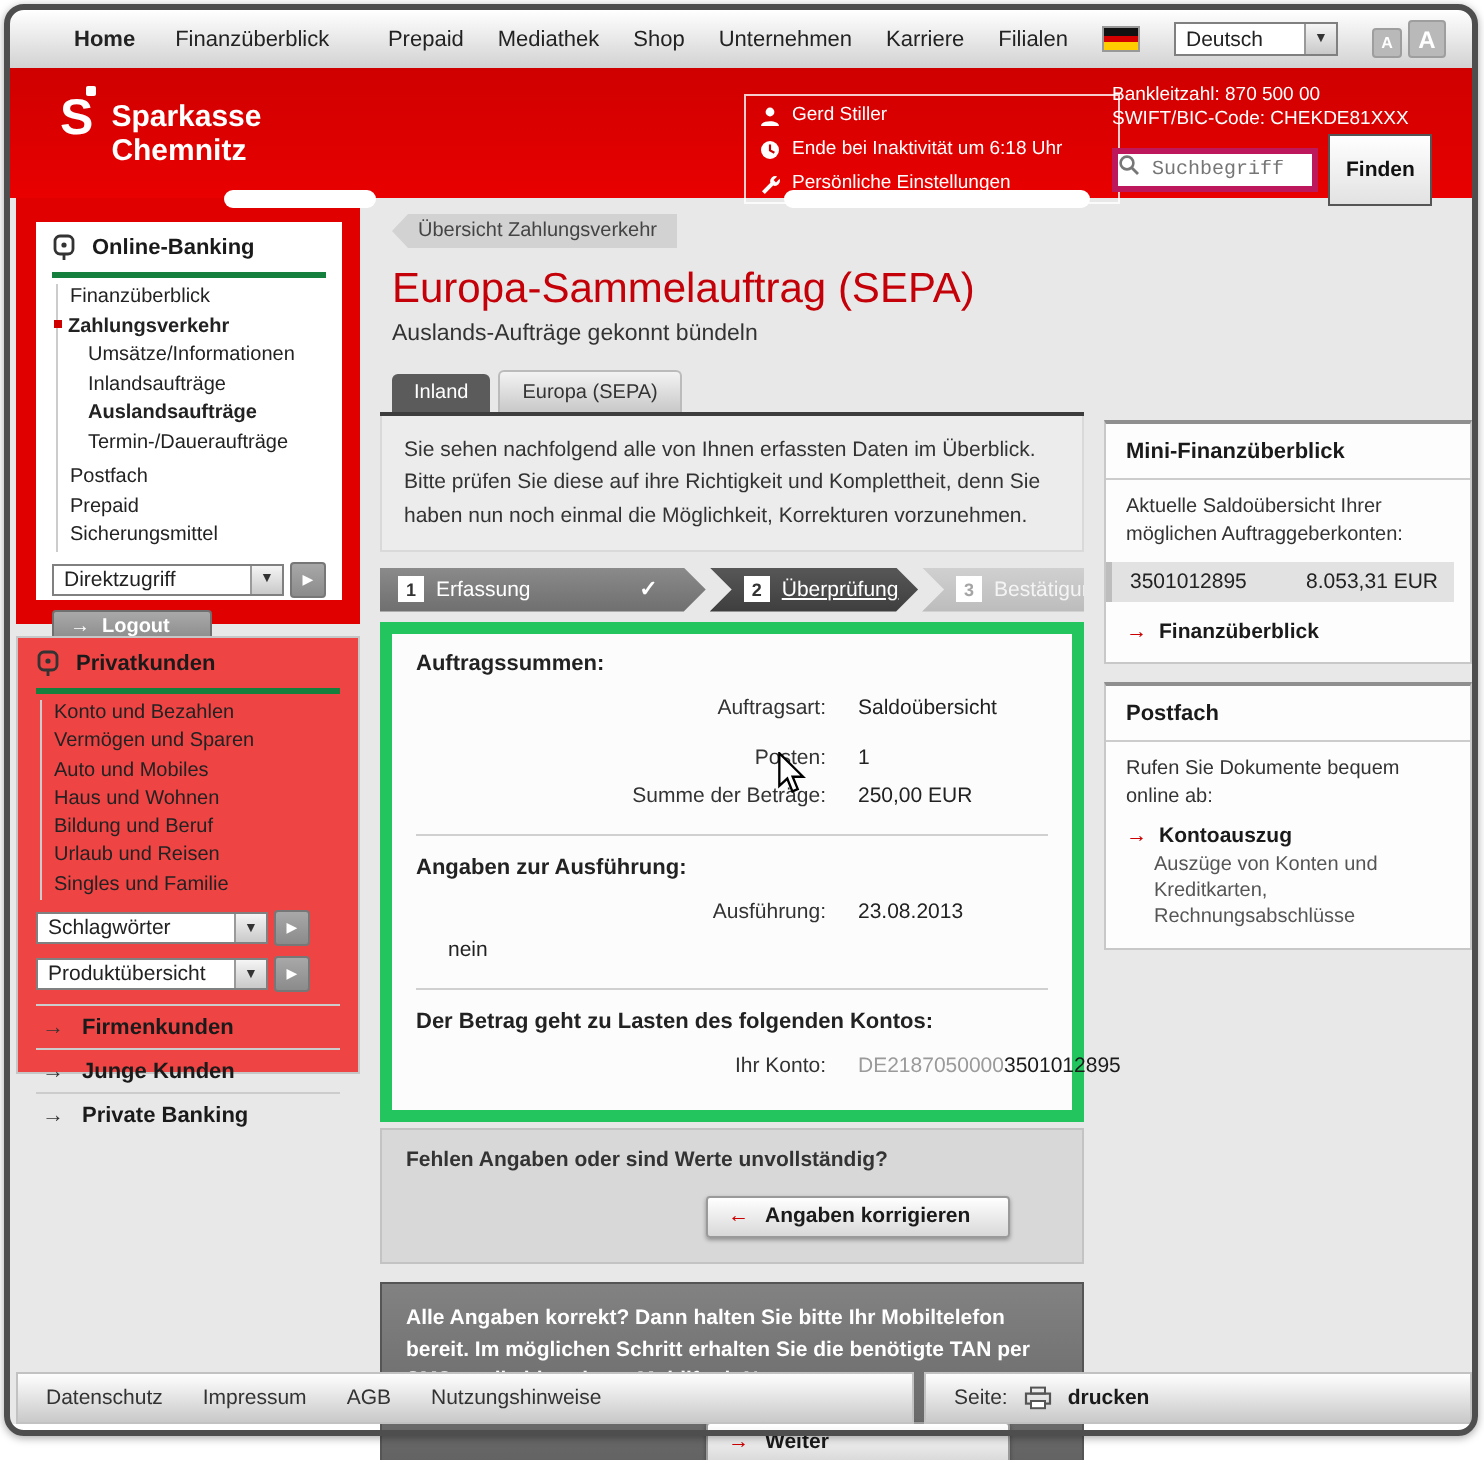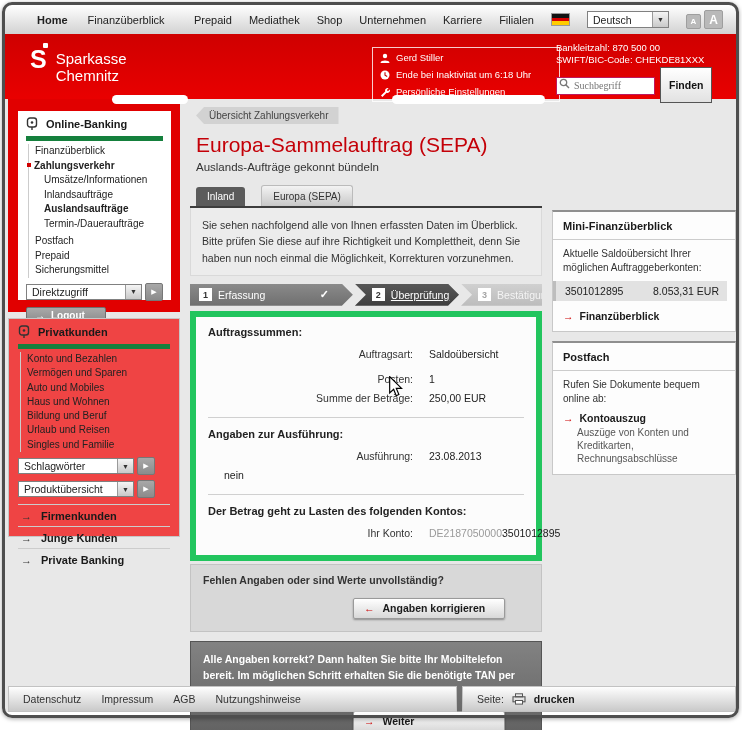--- a/index.html
+++ b/index.html
@@ -28,33 +28,33 @@
   .lang-select{width:82px;}
   .font-icons{display:flex;align-items:flex-end;gap:3px;}
   .a-box{background:#b9b9b9;border:1px solid #9e9e9e;border-radius:2px;color:#fff;font-weight:bold;display:flex;align-items:center;justify-content:center;}
   .a-small{width:13px;height:13px;font-size:8px;}
   .a-big{width:17px;height:17px;font-size:12px;}
 
   
   .brand{position:absolute;left:30px;top:47px;z-index:10;display:flex;color:#fff;gap:9px;}
   .s-logo{position:relative;font-weight:bold;font-size:25px;line-height:25px;}
   .s-logo .dot{position:absolute;top:-4px;right:-1px;width:5px;height:5px;background:#fff;border-radius:1px;}
-  .brand-text{font-weight:normal;font-size:15px;line-height:17px;margin-top:3px;}
+  .brand-text{font-weight:bold;font-size:15px;line-height:17px;margin-top:3px;}
   .session-box{position:absolute;left:372px;top:47px;width:172px;height:45px;z-index:10;border:1px solid rgba(255,255,255,.8);padding:4px 7px;display:flex;flex-direction:column;justify-content:space-between;color:#fff;font-size:9.5px;}
   .session-row{display:flex;align-items:center;gap:6px;white-space:nowrap;}
   .bank-info{position:absolute;left:556px;top:42px;z-index:10;color:#fff;font-size:9.5px;line-height:12px;}
   .search-row{position:absolute;left:556px;top:67px;z-index:10;display:flex;align-items:center;gap:5px;}
   .search-wrap{position:relative;}
-  .search-wrap input{width:78px;height:16px;border:1px solid #be185d;padding:0 2px 0 17px;font-size:10px;font-family:Liberation Serif, serif;color:#333;}
+  .search-wrap input{width:78px;height:16px;border:3px solid #be185d;padding:0 2px 0 17px;font-size:10px;font-family:Liberation Mono, monospace;color:#333;}
   .search-wrap svg{position:absolute;left:3px;top:3px;}
   .finden-btn{height:36px;padding:0 8px;background:linear-gradient(#ffffff,#e2e2e2);border:1px solid #555;font-weight:bold;font-size:10.5px;color:#111;display:flex;align-items:center;}
 
   
   .ob-box{position:absolute;left:18px;top:111px;width:153px;height:189px;background:#fff;z-index:10;box-sizing:border-box;padding:6px 8px 0 8px;}
-  .box-title{display:flex;align-items:center;gap:8px;font-weight:bold;font-size:11px;color:#1a1a1a;padding-bottom:5px;border-bottom:5px solid #15803d;}
+  .box-title{display:flex;align-items:center;gap:8px;font-weight:bold;font-size:11px;color:#1a1a1a;padding-bottom:5px;border-bottom:3px solid #15803d;}
   .ob-items{margin:3px 0 0 2px;border-left:1px solid #ccc;padding-left:6px;}
   .ob-item{font-size:10px;line-height:14.5px;color:#222;cursor:pointer;}
   .ob-item.lvl2{padding-left:9px;}
   .ob-item.bold{font-weight:bold;}
   .ob-item.gap{margin-top:3px;}
   .red-dot{display:inline-block;width:4px;height:4px;background:#d00000;margin-right:3px;margin-left:-8px;vertical-align:2px;}
   .select-row{display:flex;gap:3px;margin-top:5px;align-items:center;}
   .side-select{width:116px;height:16px;align-items:center;}
   .go-btn{width:16px;height:16px;background:linear-gradient(#a8a8a8,#8b8b8b);border:1px solid #777;border-radius:2px;color:#fff;font-size:7px;display:flex;align-items:center;justify-content:center;}
   .logout-btn{margin-top:6px;width:80px;height:18px;background:linear-gradient(#a9a9a9,#878787);border:1px solid #707070;border-radius:2px;color:#fff;font-weight:bold;font-size:10px;display:flex;align-items:center;gap:6px;padding:0 8px;box-sizing:border-box;}
@@ -66,21 +66,21 @@
   .pk-item{font-size:10px;line-height:14.3px;color:#222;cursor:pointer;}
   .group-row{display:flex;align-items:center;gap:9px;font-weight:bold;font-size:11px;color:#1a1a1a;border-top:1px solid #ccc;padding:4.5px 0 4.5px 3px;margin-top:0;cursor:pointer;}
   .group-row .arr{color:#333;font-size:11px;}
   .pk-gap{height:6px;}
 
   
   .main{position:absolute;left:190px;top:105px;width:352px;z-index:10;}
   .breadcrumb{display:inline-flex;align-items:center;height:17px;background:#d2d2d2;color:#444;font-size:10px;padding:0 10px 0 13px;margin-left:6px;clip-path:polygon(8px 0,100% 0,100% 100%,8px 100%,0 50%);cursor:pointer;}
   .page-title{margin:9px 0 0 6px;font-size:21px;color:#c40008;}
   .page-sub{margin:4px 0 0 6px;font-size:11.5px;color:#333;}
-  .tabs{display:flex;gap:16px;margin:12px 0 0 6px;align-items:flex-end;}
+  .tabs{display:flex;gap:4px;margin:12px 0 0 6px;align-items:flex-end;}
   .tab{height:19px;display:flex;align-items:center;padding:0 11px;font-size:10px;border-radius:3px 3px 0 0;cursor:pointer;}
   .tab.active{background:#5b5b5b;color:#fff;}
   .tab.inactive{background:linear-gradient(#f3f3f3,#c8c8c8);color:#333;border:1px solid #bbb;border-bottom:none;height:20px;}
   .panel{border-top:2px solid #3d3d3d;}
   .intro-box{background:#ececec;border:1px solid #d9d9d9;border-top:none;padding:9px 11px;font-size:10.5px;line-height:1.55;color:#333;}
   .wizard{display:flex;margin-top:8px;height:22px;}
   .step{display:flex;align-items:center;font-size:10.5px;color:#fff;padding:0 8px 0 9px;box-sizing:border-box;}
   .step .num{width:13px;height:13px;background:#fff;color:#333;font-weight:bold;font-size:9px;display:flex;align-items:center;justify-content:center;margin-right:6px;flex:none;}
   .step1{width:47%;background:linear-gradient(#8a8a8a,#6f6f6f);clip-path:polygon(0 0,calc(100% - 11px) 0,100% 50%,calc(100% - 11px) 100%,0 100%);}
   .step1 .check{margin-left:auto;margin-right:16px;font-weight:bold;font-size:11px;}

